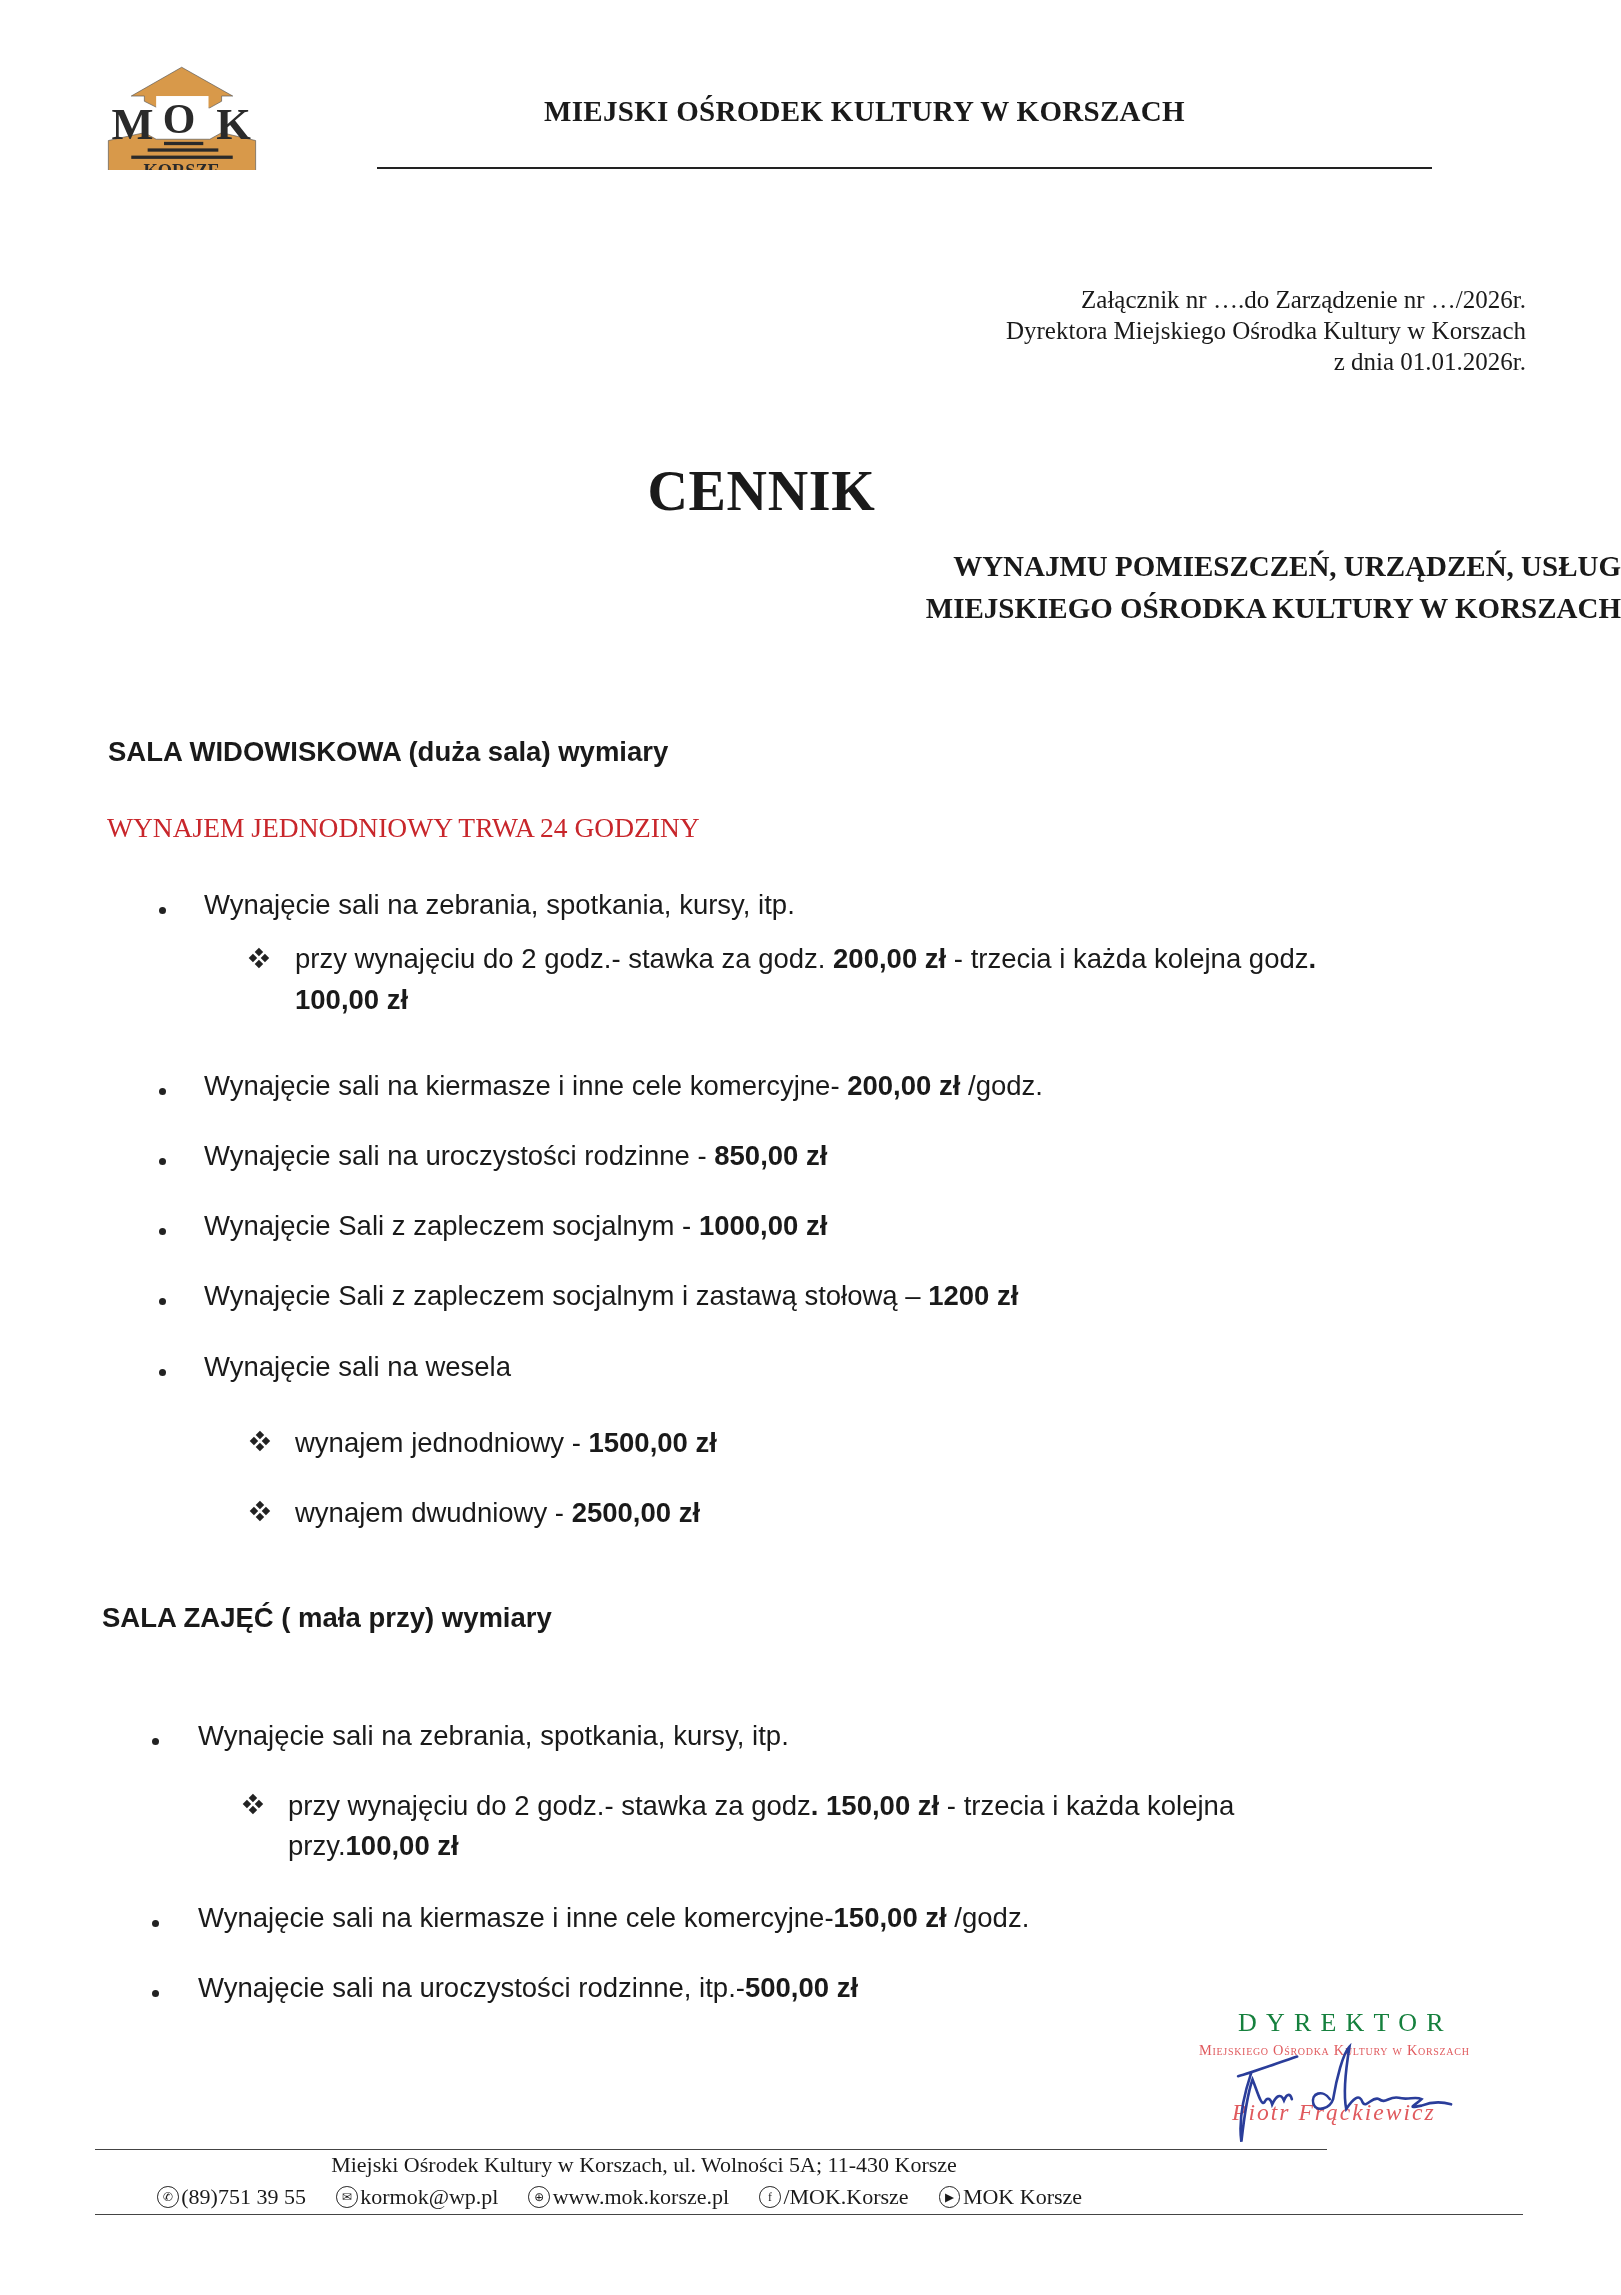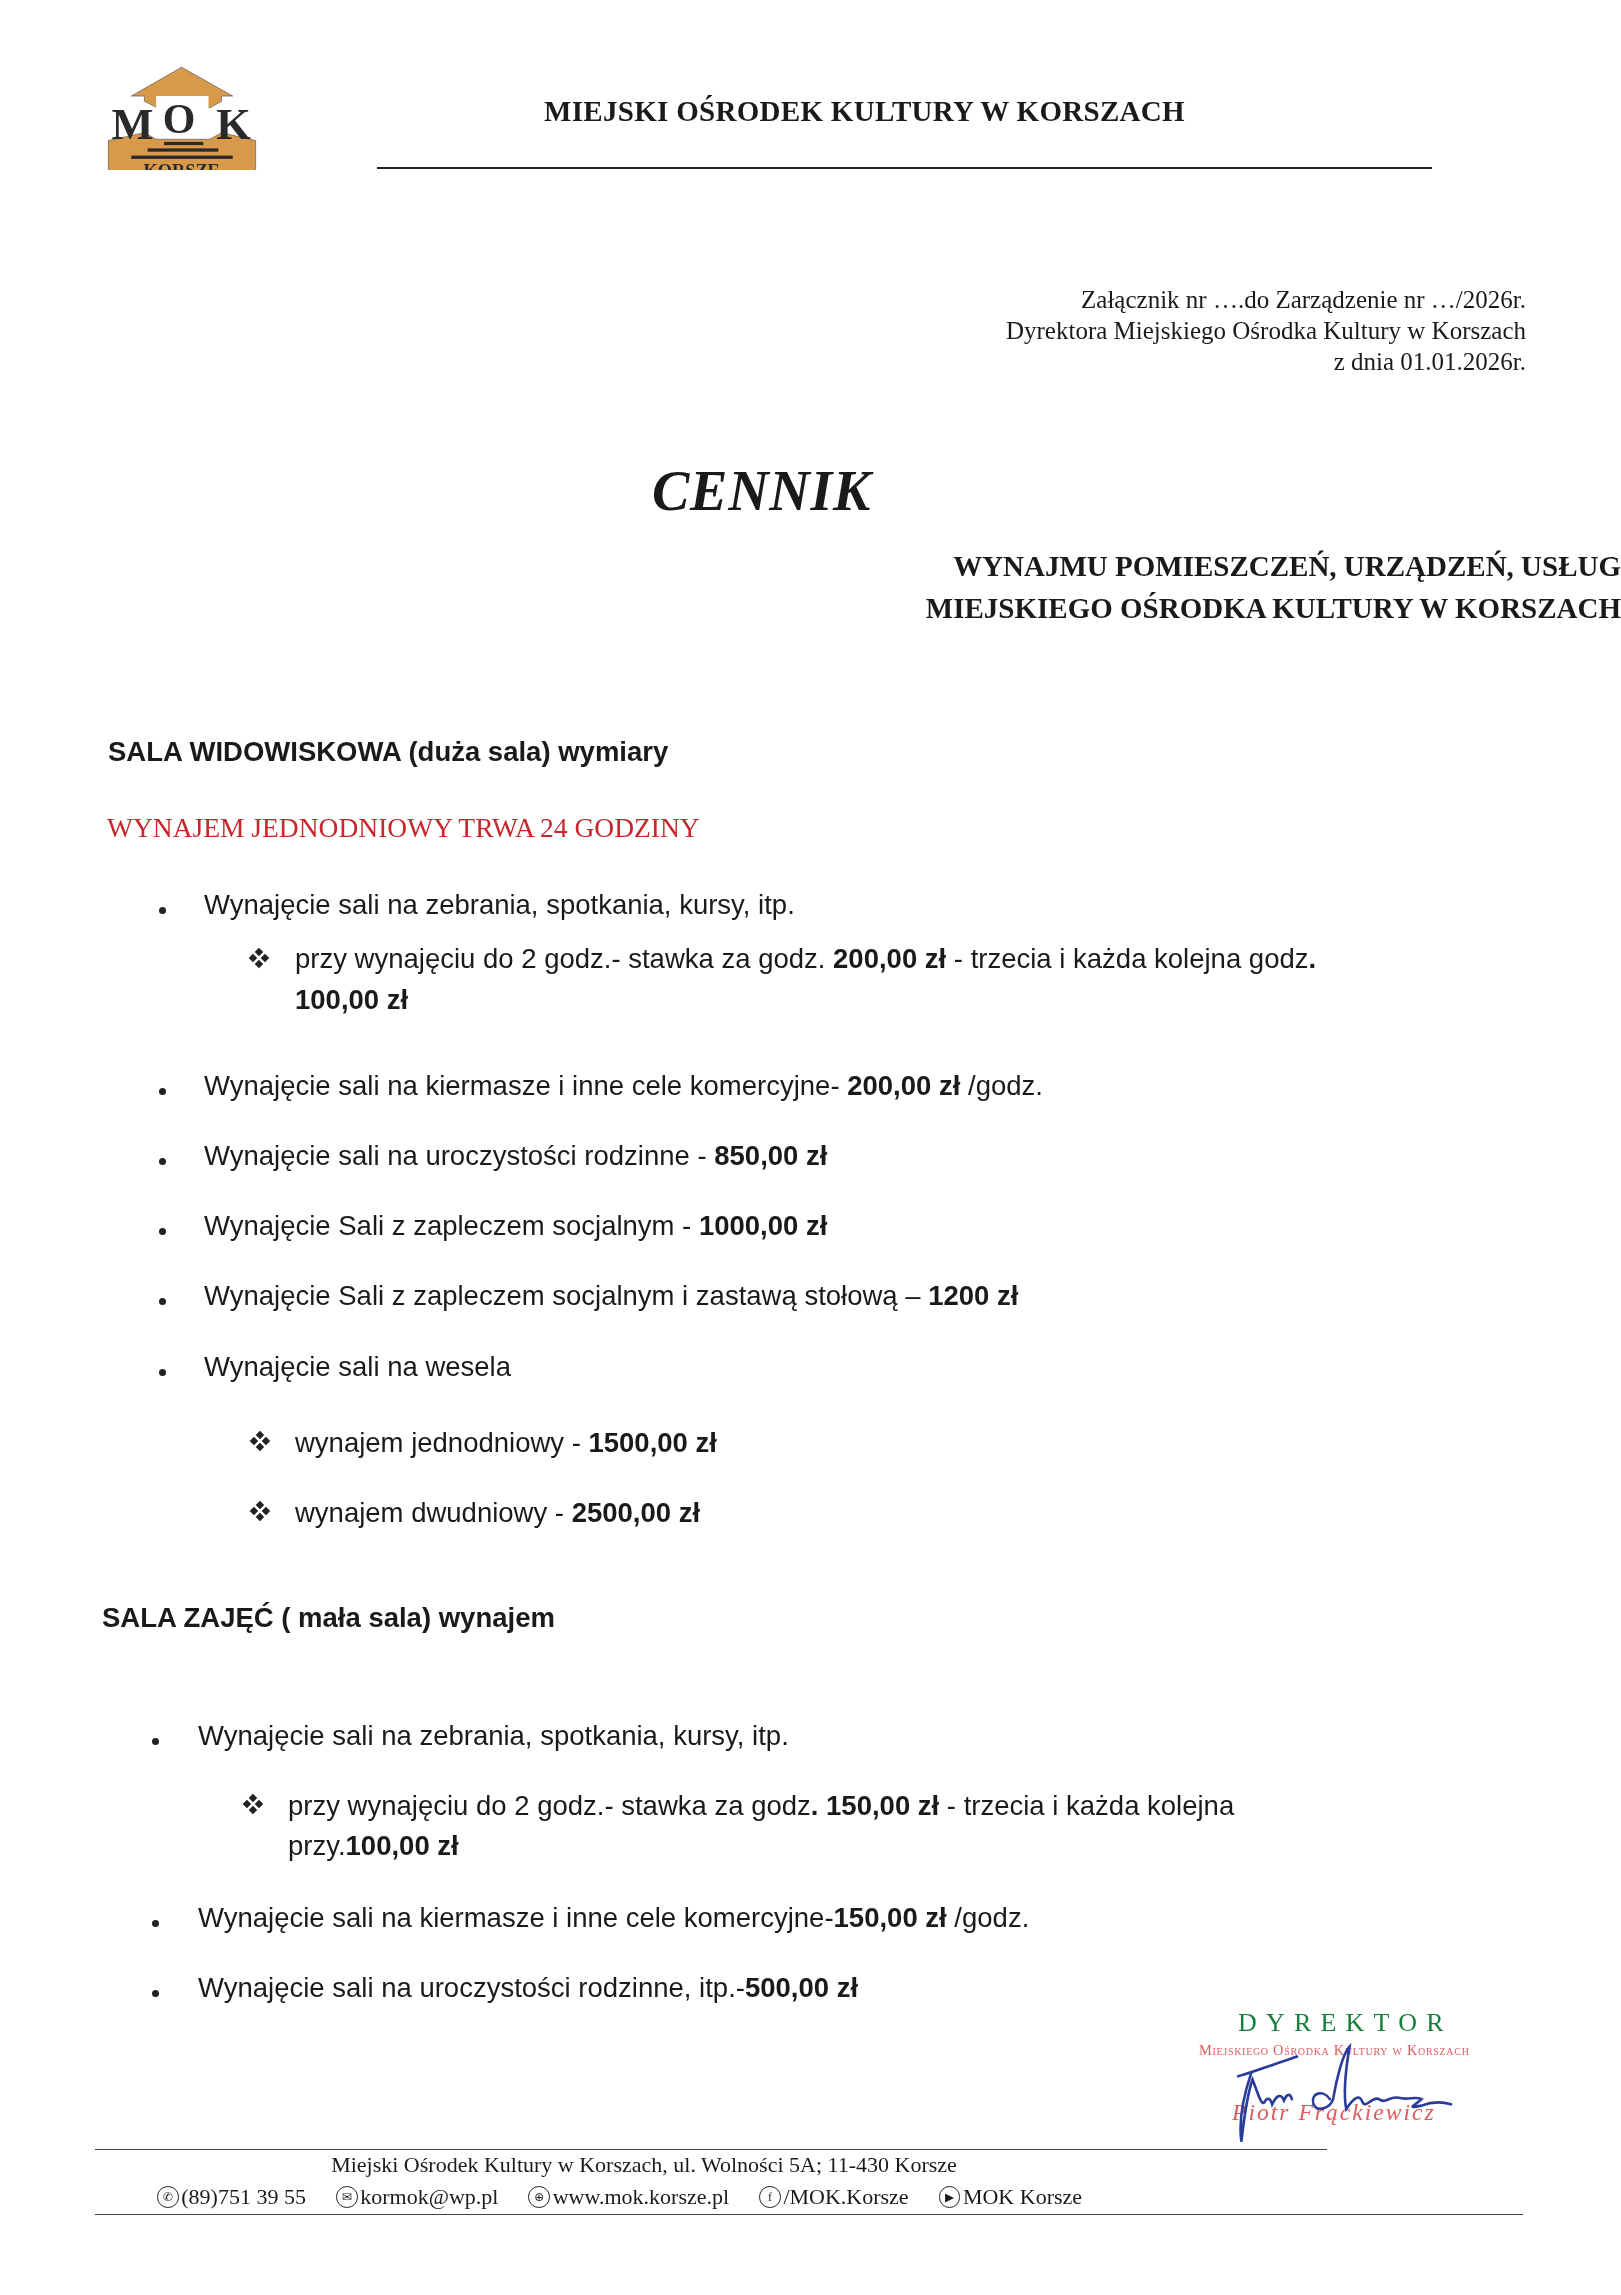--- a/index.html
+++ b/index.html
@@ -10,21 +10,21 @@
   
   .logo { position: absolute; left: 105px; top: 62px; width: 154px; height: 108px; }
   .header-title { position: absolute; left: 393px; top: 95px; width: 943px; text-align: center;
     font-size: 29px; font-weight: bold; letter-spacing: 0.3px; }
   .header-rule { position: absolute; left: 377px; top: 167px; width: 1055px; height: 2px; background: #222; }
 
   
   .attachment { position: absolute; right: 95px; top: 284px; text-align: right; font-size: 25px; line-height: 31px; }
 
   
-  .title { position: absolute; left: 0; width: 100%; top: 459px; text-align: center; font-size: 56px; font-weight: bold; letter-spacing: 0.7px; font-style: italic; }
+  .title { position: absolute; left: 0; width: 100%; top: 459px; text-align: center; font-size: 56px; font-weight: bold; letter-spacing: 0.7px; }
   .subtitle { position: absolute; left: 0; width: 1621px; top: 545px; text-align: right; font-size: 29px; font-weight: bold; line-height: 42px; }
   .subtitle div { margin-left: 0; }
 
   
   .section-heading { position: absolute; font-size: 27.5px; font-weight: bold; }
   .red-note { position: absolute; left: 107px; top: 812px; font-size: 27.5px; color: #c8262b; }
 
   .item { position: absolute; font-size: 27.5px; line-height: 41px; white-space: nowrap; }
   .item b { font-weight: bold; }
   .bullet { position: absolute; width: 7.2px; height: 7.2px; border-radius: 50%; background: #222; }
@@ -124,21 +124,21 @@
 <div class="item sans" style="left:295px; top:1422px;"><span>wynajem jednodniowy - </span><b>1500,00 zł</b></div>
 
 <div class="diamond" style="left:251px; top:1502px;">
     <i></i>
     <i></i>
     <i></i>
     <i></i>
   </div>
 <div class="item sans" style="left:295px; top:1492px;"><span>wynajem dwudniowy - </span><b>2500,00 zł</b></div>
 
-<div class="section-heading sans" style="left:102px; top:1602px;">SALA ZAJĘĆ ( mała sala) wynajem</div>
+<div class="section-heading sans" style="left:102px; top:1602px;">SALA ZAJĘĆ ( mała przy) wymiary</div>
 
 <div class="bullet" style="left:152px; top:1738px;"></div>
 <div class="item sans" style="left:198px; top:1715px;"><span>Wynajęcie sali na zebrania, spotkania, kursy, itp.</span></div>
 
 <div class="diamond" style="left:244px; top:1795px;">
     <i></i>
     <i></i>
     <i></i>
     <i></i>
   </div>

